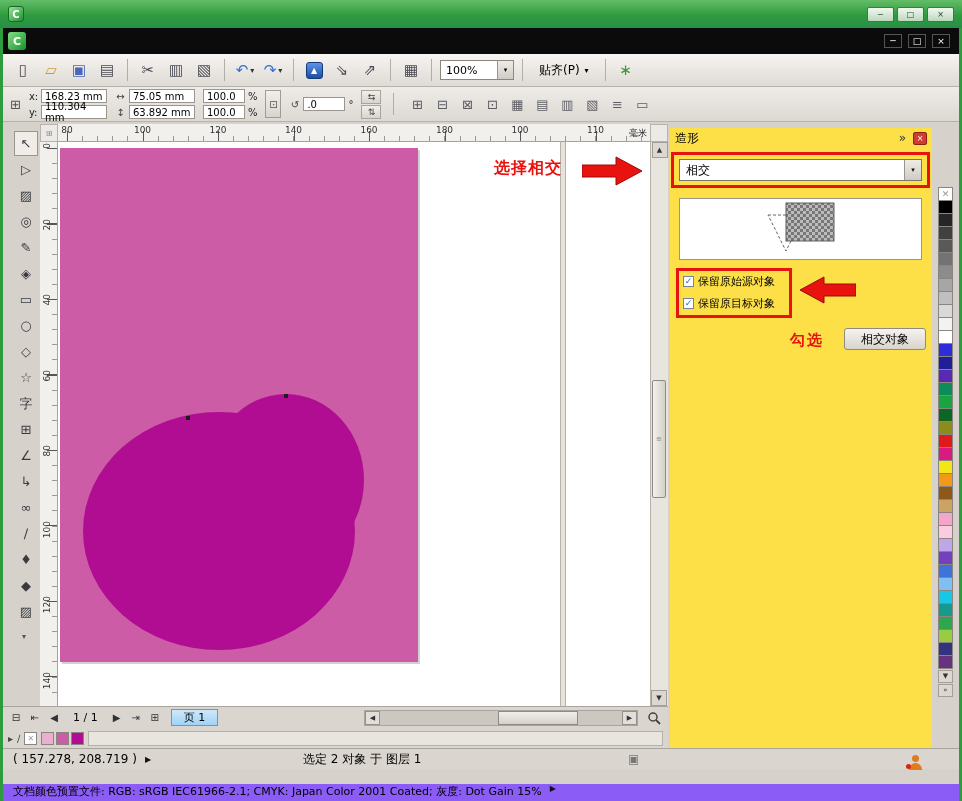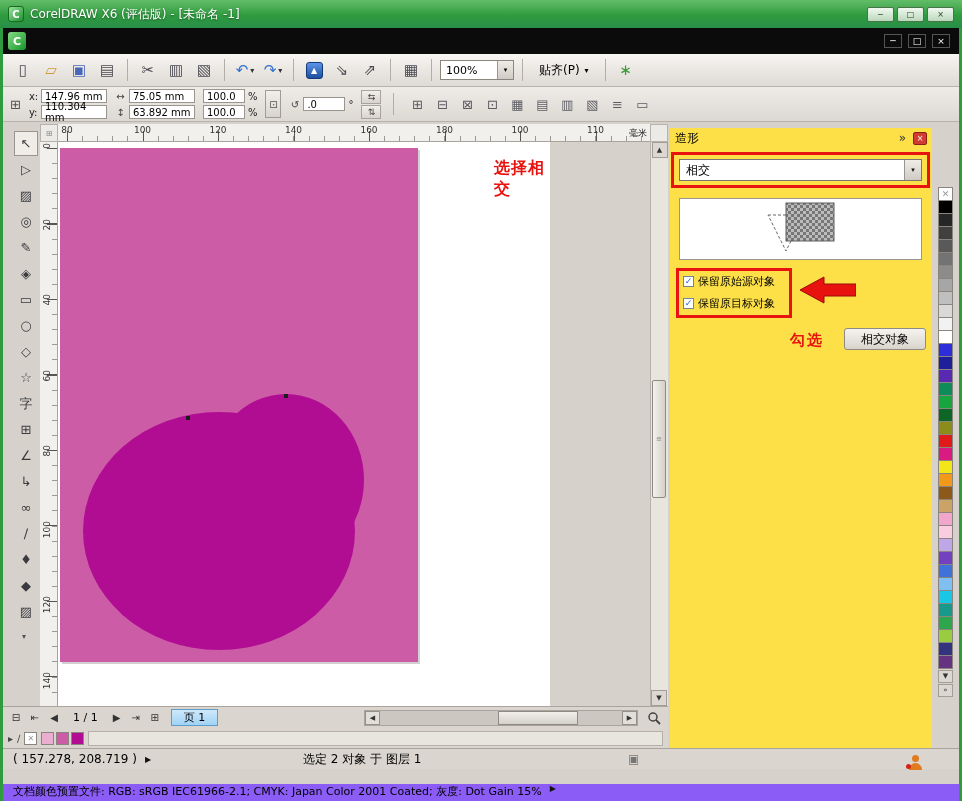--- a/index.html
+++ b/index.html
@@ -67,21 +67,21 @@
 .vcell{height:75.5px;position:relative}
 .vcell span{position:absolute;top:-5px;left:2px;font-size:9px;color:#333;writing-mode:vertical-rl;transform:rotate(180deg)}
 
 
 .toolbox{position:absolute;left:12px;top:130px;width:28px}
 .tool{width:24px;height:25px;margin:1px auto;display:flex;align-items:center;justify-content:center;font-size:13px;color:#3a3a40}
 .toolbox .tool:first-of-type{background:#f0ede8;border:1px solid #9a968f}
 .toolbox-more{width:24px;height:14px;margin:2px auto;text-align:center;font-size:8px;color:#555}
 
 
-.canvas{position:absolute;left:58px;top:142px;width:492px;height:564px;background:#fff;overflow:hidden}
+.canvas{position:absolute;left:58px;top:142px;width:592px;height:564px;background:#fff;overflow:hidden}
 .page{position:absolute;left:2px;top:6px;width:358px;height:514px;box-shadow:2px 2px 0 rgba(0,0,0,.18)}
 .shape{position:absolute;border-radius:50%}
 .shape-big{left:25px;top:270px;width:272px;height:238px}
 .shape-small{left:150px;top:252px;width:156px;height:172px}
 .node-dot{position:absolute;width:4px;height:4px;background:#1c1c1c}
 .guideline{position:absolute;left:502px;top:0;bottom:0;width:6px;background:#e6e3dd;border-left:1px solid #b7b3ac;border-right:1px solid #b7b3ac}
 .annot-select{position:absolute;left:436px;top:16px;font-size:16px;font-weight:bold;letter-spacing:1px}
 .annot-arrow-right{position:absolute;left:524px;top:13px;width:62px;height:32px}
 
 
@@ -142,21 +142,20 @@
 .person .body{position:absolute;left:1px;top:8px;width:13px;height:7px;border-radius:7px 7px 0 0;background:#e07b20}
 .person .badge{position:absolute;left:-2px;top:9px;width:5px;height:5px;border-radius:50%;background:#d42315}
 </style>
 </head>
 <body>
 
 <div class="window">
 
   <div class="titlebar">
     <div class="app-icon">C</div>
-    <div class="title-text">CorelDRAW X6 (评估版) - [未命名 -1]</div>
     <div class="win-buttons">
       <div class="win-btn">─</div>
       <div class="win-btn">□</div>
       <div class="win-btn">×</div>
     </div>
   </div>
 
   <div class="menubar">
     <div class="menu-logo">C</div>
     <div class="doc-buttons">
@@ -226,21 +225,21 @@
     <div class="tbtn c-green">
         <span>∗</span>
       </div>
   </div>
 
   <div class="propbar">
     <span class="pgrid">⊞</span>
     <div class="field-pair">
       <div class="frow">
         <span class="flabel">x:</span>
-        <span class="finput">147.96 mm</span>
+        <span class="finput">168.23 mm</span>
       </div>
       <div class="frow">
         <span class="flabel">y:</span>
         <span class="finput">110.304 mm</span>
       </div>
     </div>
     <div class="field-pair">
       <div class="frow">
         <span class="ficon">↔</span>
         <span class="finput">75.05 mm</span>

